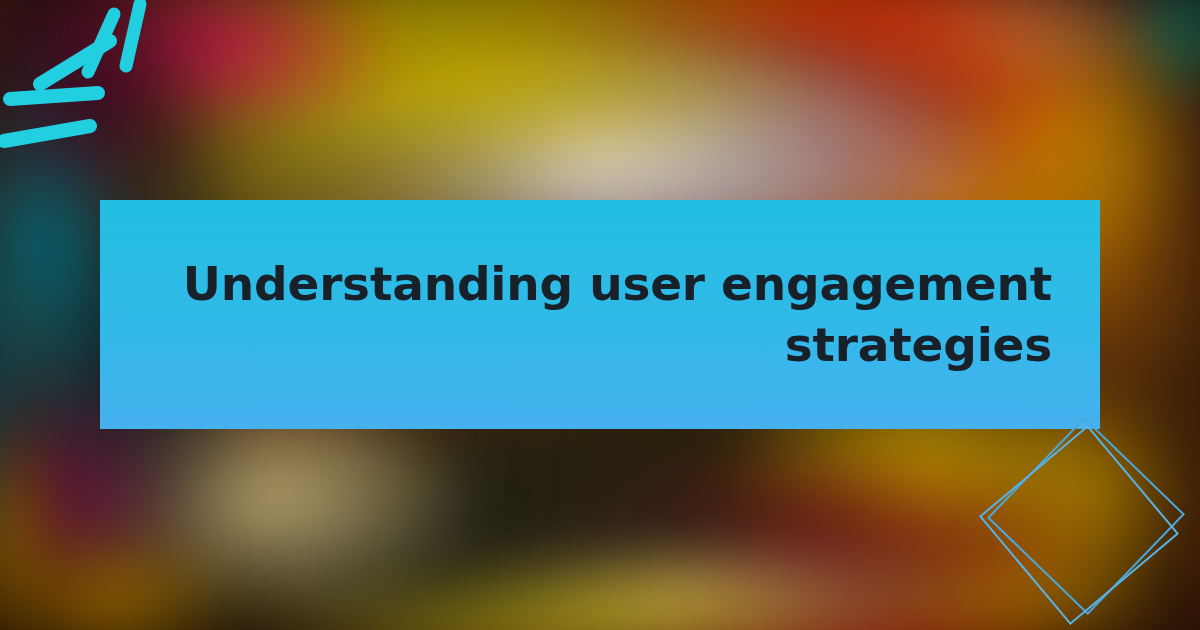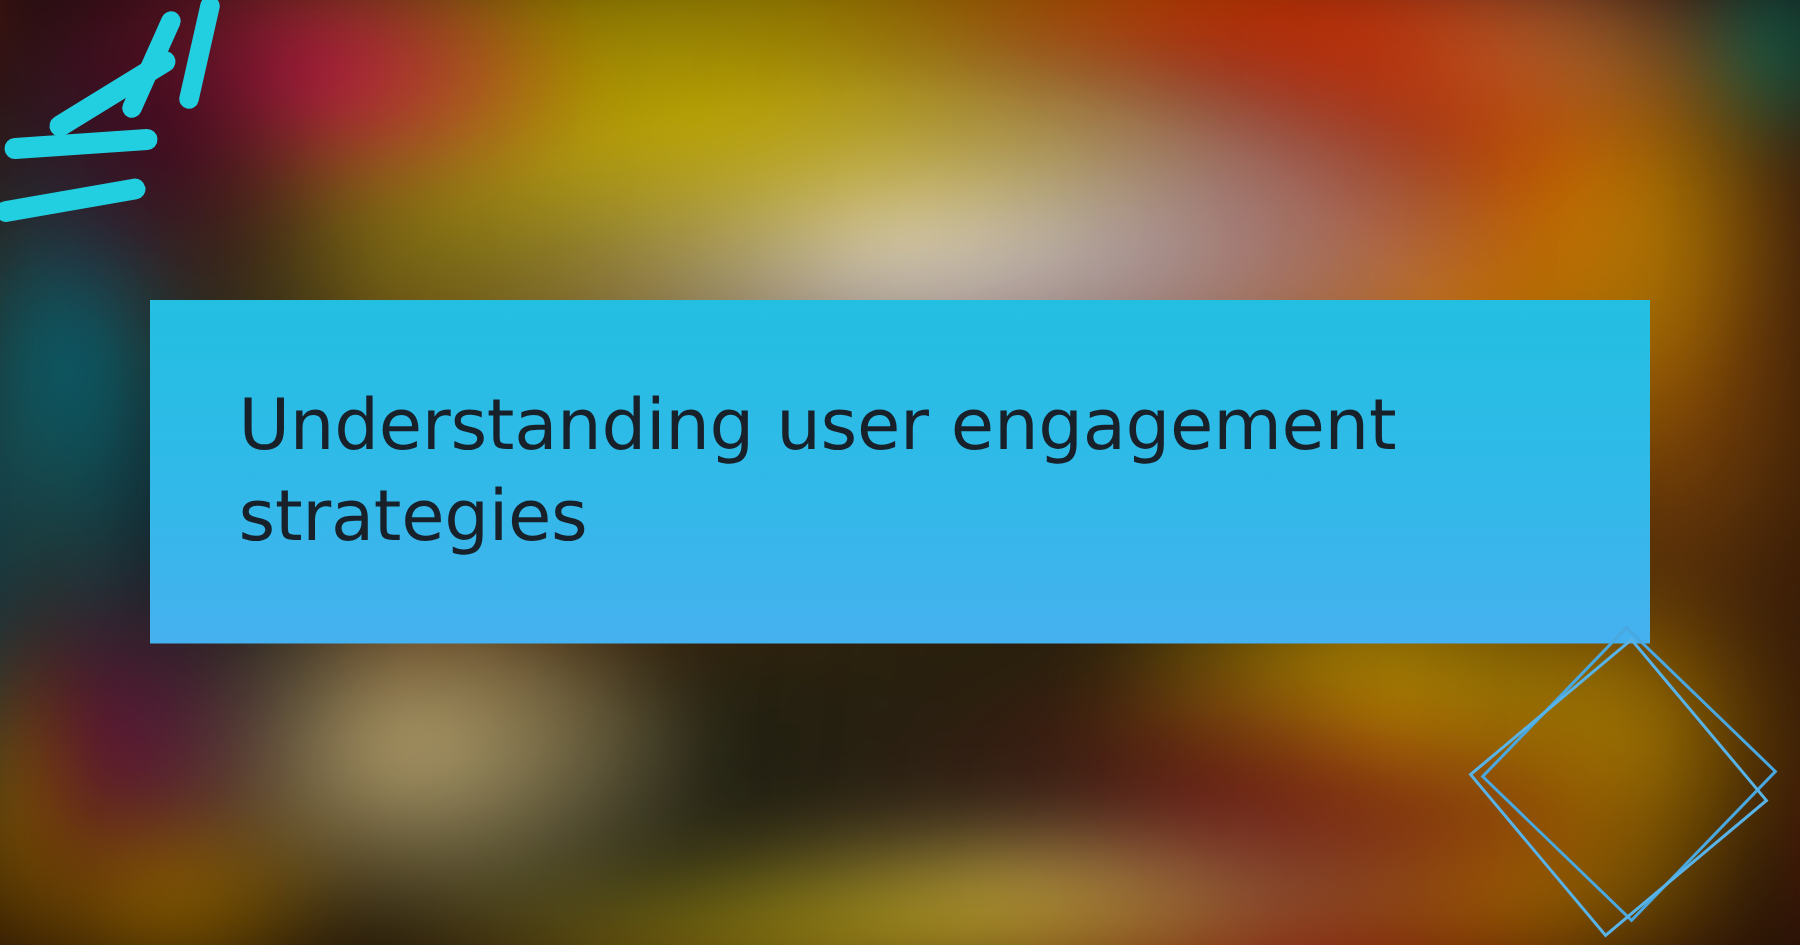--- a/index.html
+++ b/index.html
@@ -117,26 +117,26 @@
     width: 1000px;
     height: 229px;
     background: linear-gradient(180deg, #23bfe1 0%, #31b9e9 55%, #46b1ef 100%);
     display: flex;
     align-items: center;
     justify-content: center;
     box-sizing: border-box;
     padding: 0 44px;
   }
   .banner-title {
-    margin: 15px;
+    margin: 4px;
     width: 100%;
-    text-align: left;
+    text-align: right;
     color: #18202a;
     font-size: 47px;
-    font-weight: 400;
+    font-weight: 700;
     line-height: 1.28;
     letter-spacing: -0.2px;
     font-family: "DejaVu Sans", "Liberation Sans", sans-serif;
   }
 
   
   .squares {
     position: absolute;
     left: 975px;
     top: 415px;

